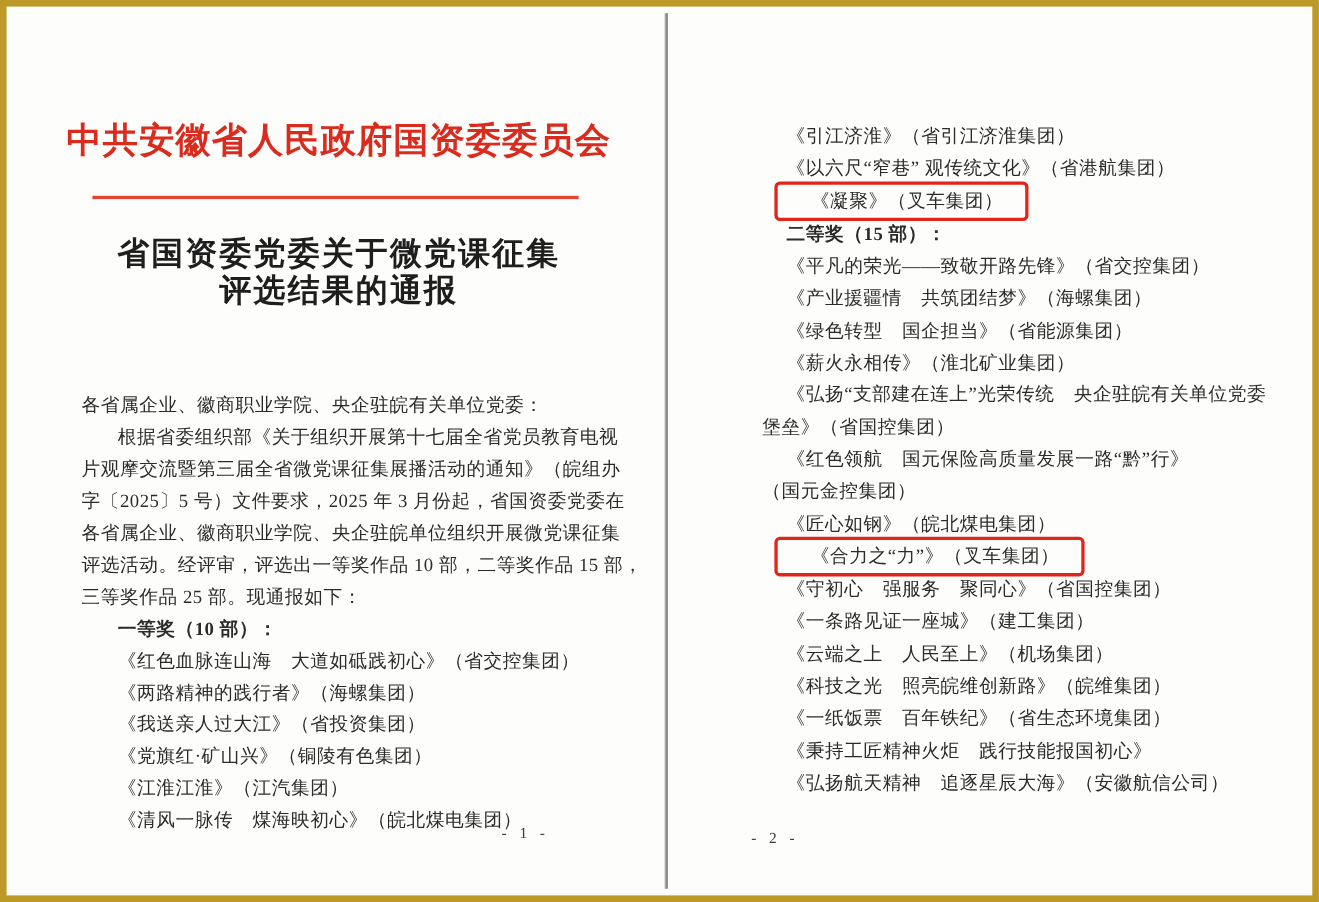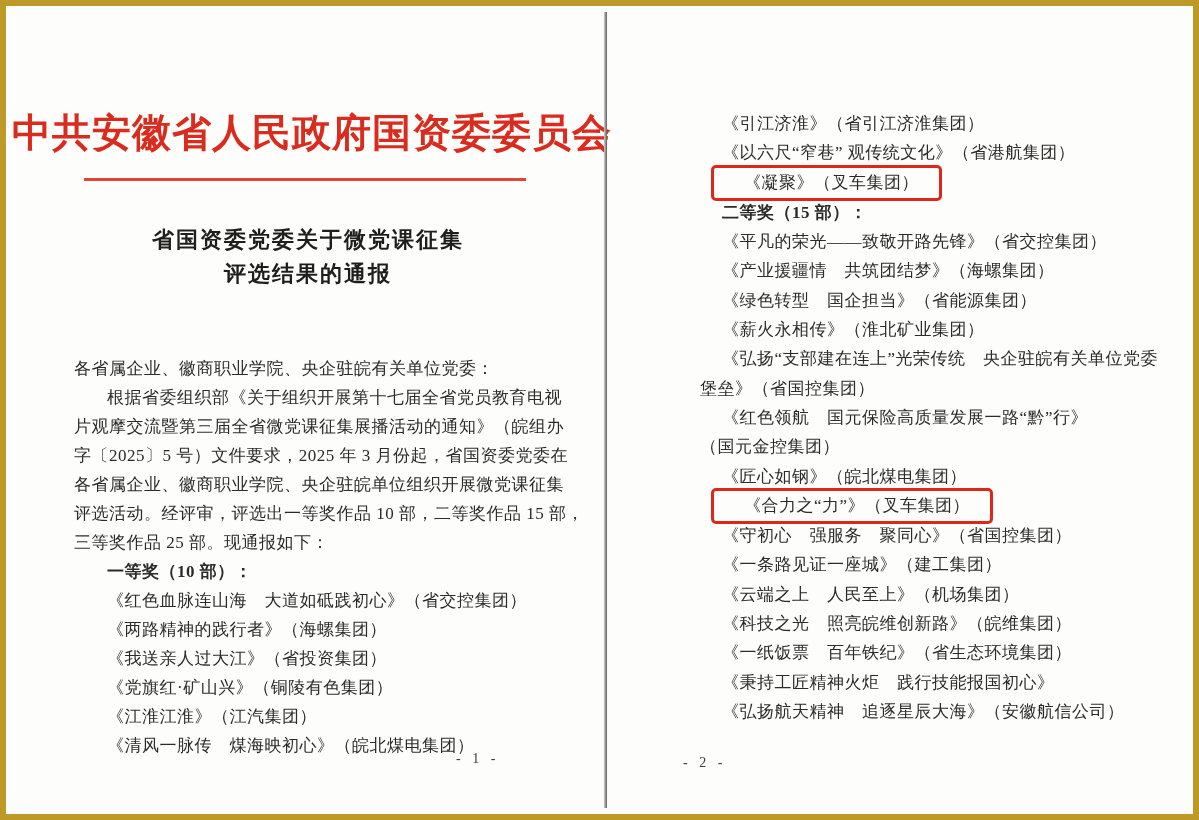--- a/index.html
+++ b/index.html
@@ -15,40 +15,40 @@
   .divider{
     position:absolute;top:6px;bottom:6px;left:598px;width:3px;
     background:linear-gradient(to right,#cfcfcf,#5e5e5e);
   }
   .page{position:absolute;top:6px;bottom:6px;}
   .page-left{left:6px;width:592px;}
   .page-right{left:601px;right:6px;}
 
   .letterhead{
     position:absolute;top:94px;left:0;width:100%;
-    text-align:center;font-size:39px;font-weight:bold;
+    text-align:center;font-size:32px;font-weight:bold;
     color:#d92c1e;
     font-family:"Liberation Sans","DejaVu Sans",sans-serif;
     letter-spacing:1px;white-space:nowrap;
   }
   .red-rule{
     position:absolute;top:166px;left:72px;width:442px;height:3px;
     background:#e24434;
   }
   .doc-title{
-    position:absolute;top:211px;left:0;width:100%;
-    text-align:center;font-size:22px;font-weight:bold;
+    position:absolute;top:202px;left:0;width:100%;
+    text-align:center;font-size:29px;font-weight:bold;
     line-height:34px;color:#1e1e1e;letter-spacing:2px;
   }
   .text-block{
     position:absolute;font-size:17px;color:#2b2b2b;
     letter-spacing:0.5px;
   }
   .tb-left{top:302px;left:62px;line-height:29px;margin-top:40px;}
-  .tb-right{top:97px;left:93px;line-height:29.3px;}
+  .tb-right{top:97px;left:86px;line-height:29.3px;}
   .ln{white-space:nowrap;}
   .tb-left .indent{text-indent:33px;}
   .tb-right .indent{text-indent:22px;}
   .bold{font-weight:bold;}
   .red-box{
     display:inline-block;
     border:3px solid #e0251b;border-radius:5px;
     padding:0 20px 1px 8px;
     margin:-3px 0 -3px -11px;
   }

